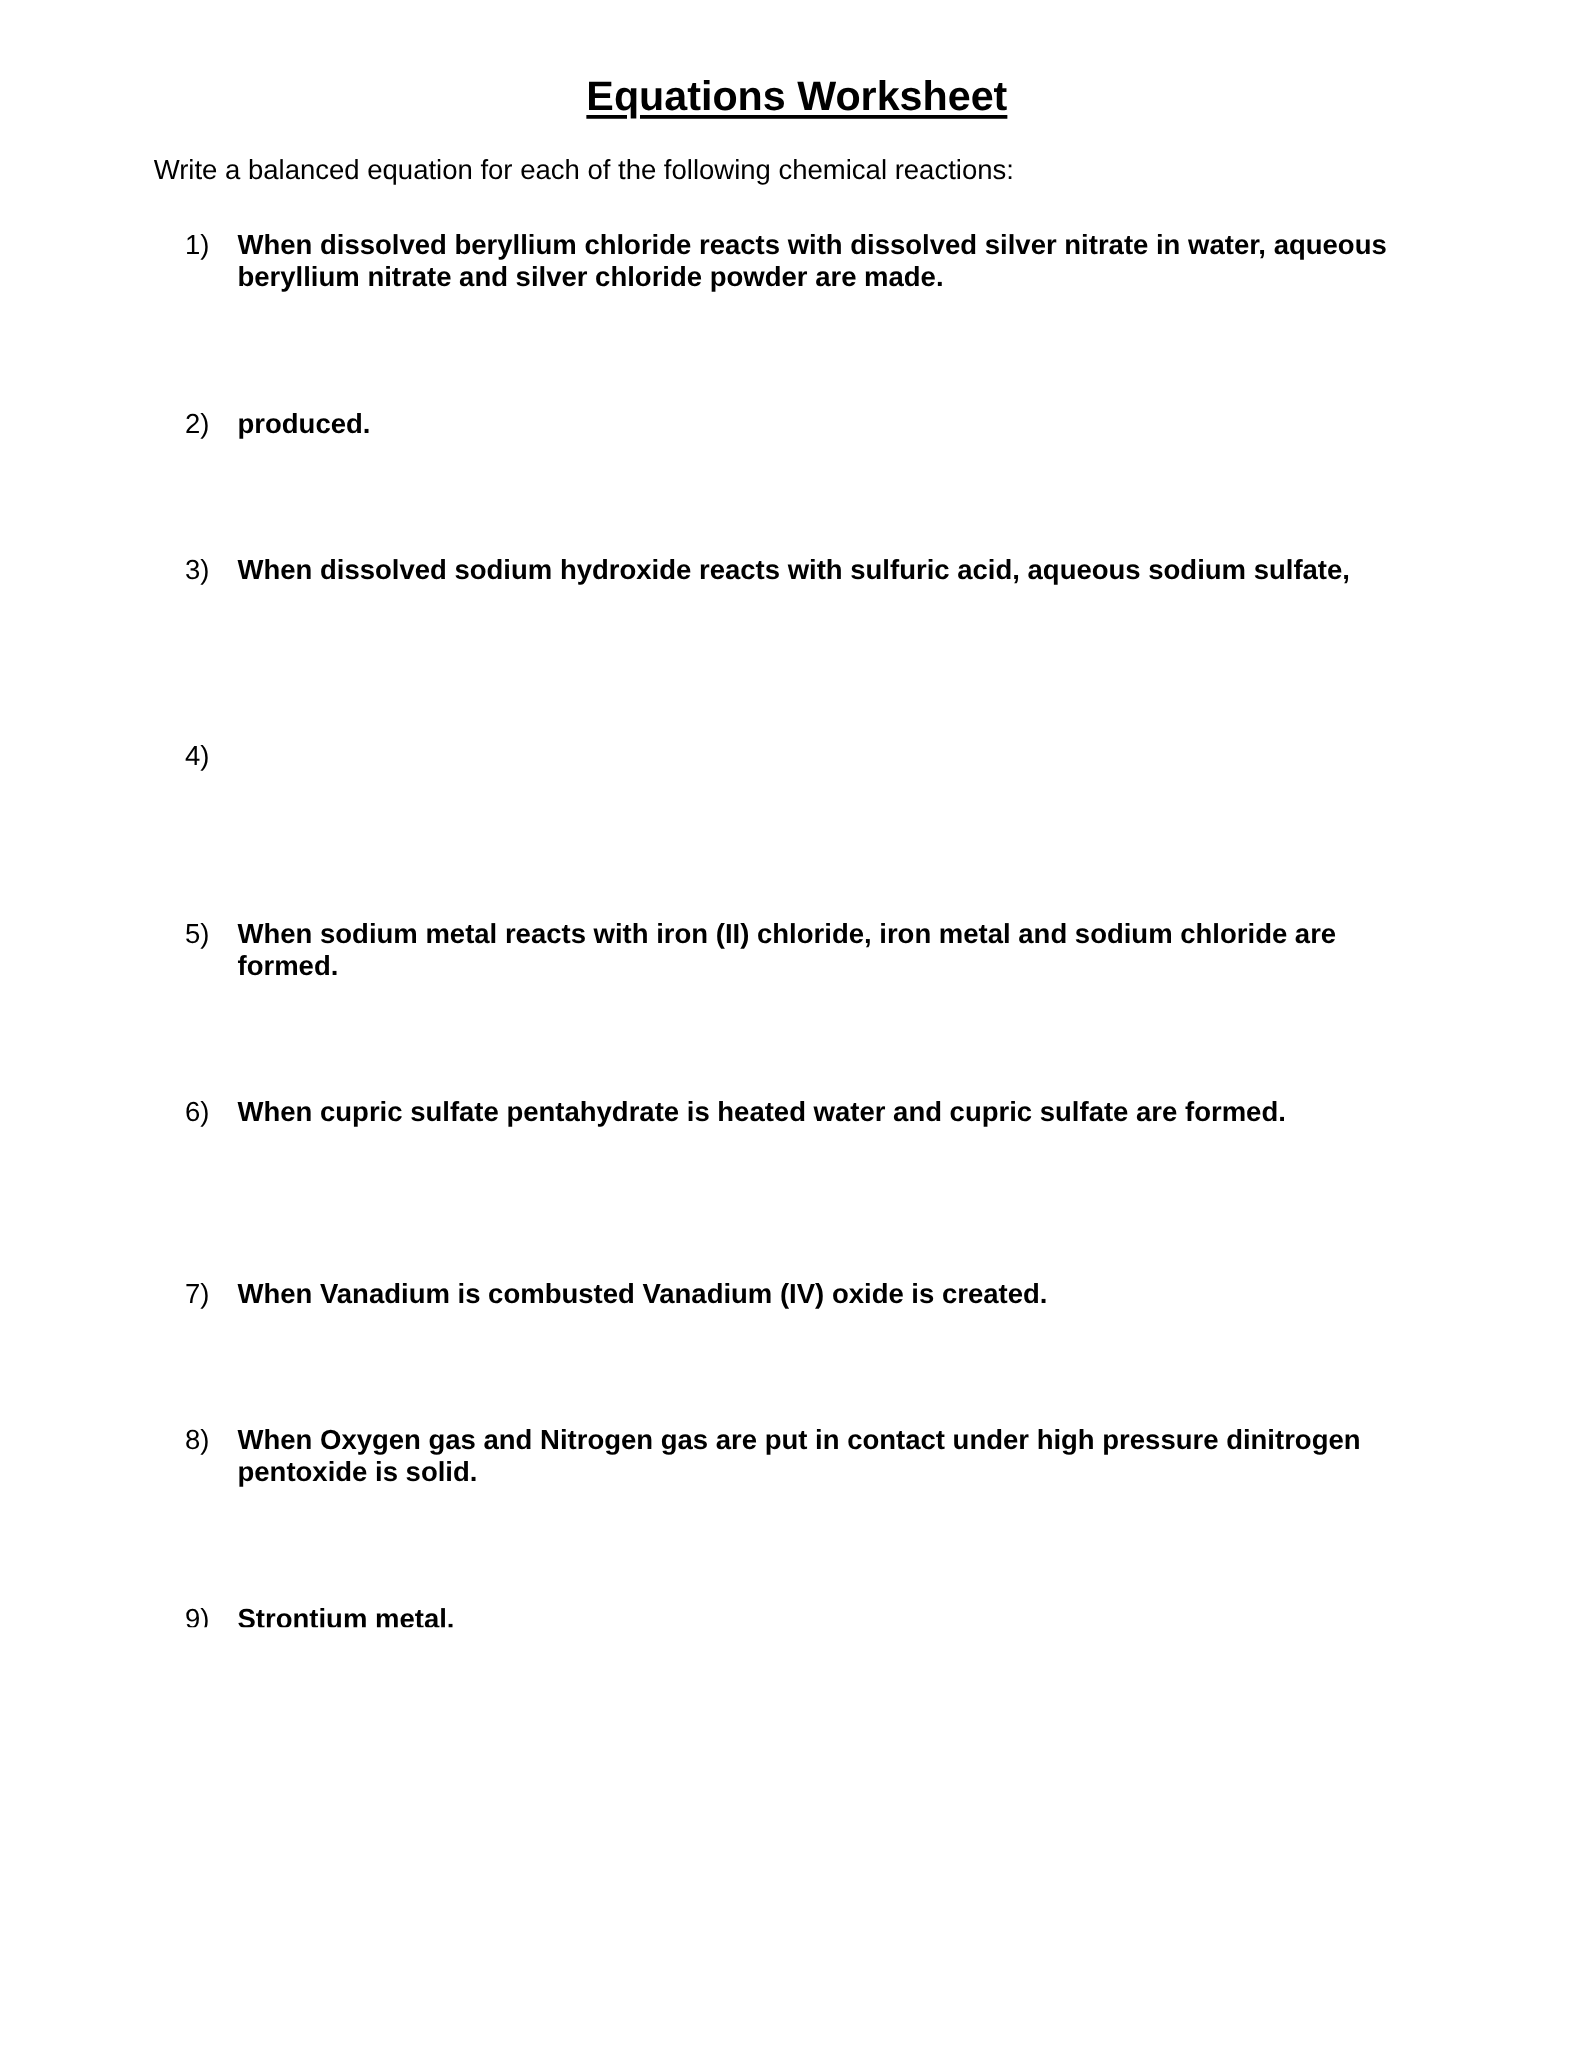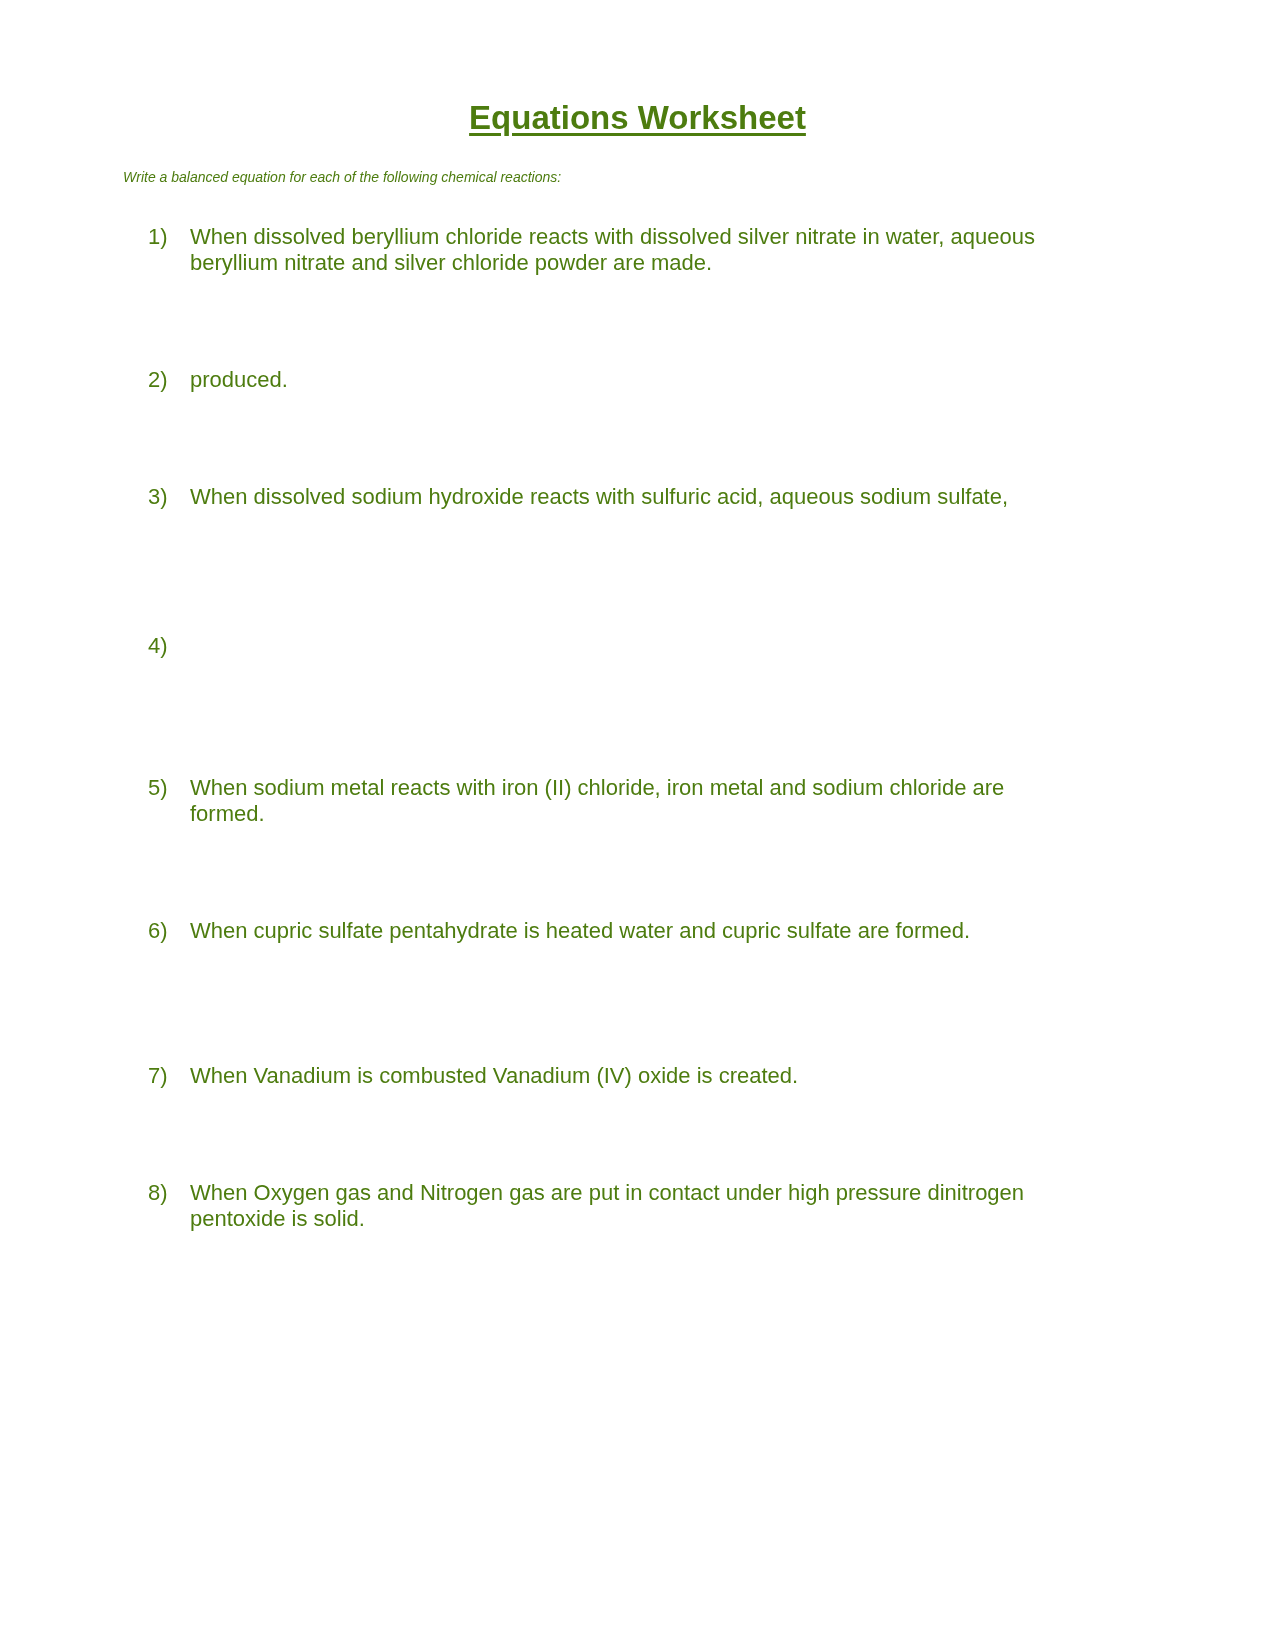--- a/index.html
+++ b/index.html
@@ -1,51 +1,50 @@
 <!DOCTYPE html>
 <html><head>
 <meta charset="utf-8">
 <style>
   html, body { margin: 0; padding: 0; background: #ffffff; }
   .page {
     position: relative;
     width: 1275px;
     height: 1302px;
     background: #ffffff;
-    color: #4d7c0f;
+    color: #000000;
     font-family: "Liberation Sans", "DejaVu Sans", sans-serif;
     box-sizing: border-box;
-    padding-top: 99px;
+    padding-top: 58px;
     overflow: hidden;
   }
   .title {
     margin: 0;
     text-align: center;
     font-size: 33px;
     line-height: 38px;
     font-weight: 700;
     text-decoration: underline;
     text-decoration-thickness: 3px;
     text-underline-offset: 4px;
   }
   .instruction {
     margin: 27px 0 0 123px;
-    font-size: 14px;
+    font-size: 22px;
     line-height: 26px;
-    font-style: italic;
   }
   .items { margin-top: 34px; }
   .item {
     display: flex;
     margin: 0 0 91px 148px;
     font-size: 22px;
     line-height: 26px;
   }
   .item .num { flex: 0 0 42px; width: 42px; }
-  .item .text { white-space: nowrap; }
+  .item .text { white-space: nowrap; font-weight: bold; }
   .item:nth-child(3) { margin-bottom: 123px; }
   .item:nth-child(4) { margin-bottom: 116px; }
   .item:nth-child(6) { margin-bottom: 119px; }
   sub { font-size: 0.65em; line-height: 0; }
 </style>
 </head>
 <body>
 
 <div class="page">
 

